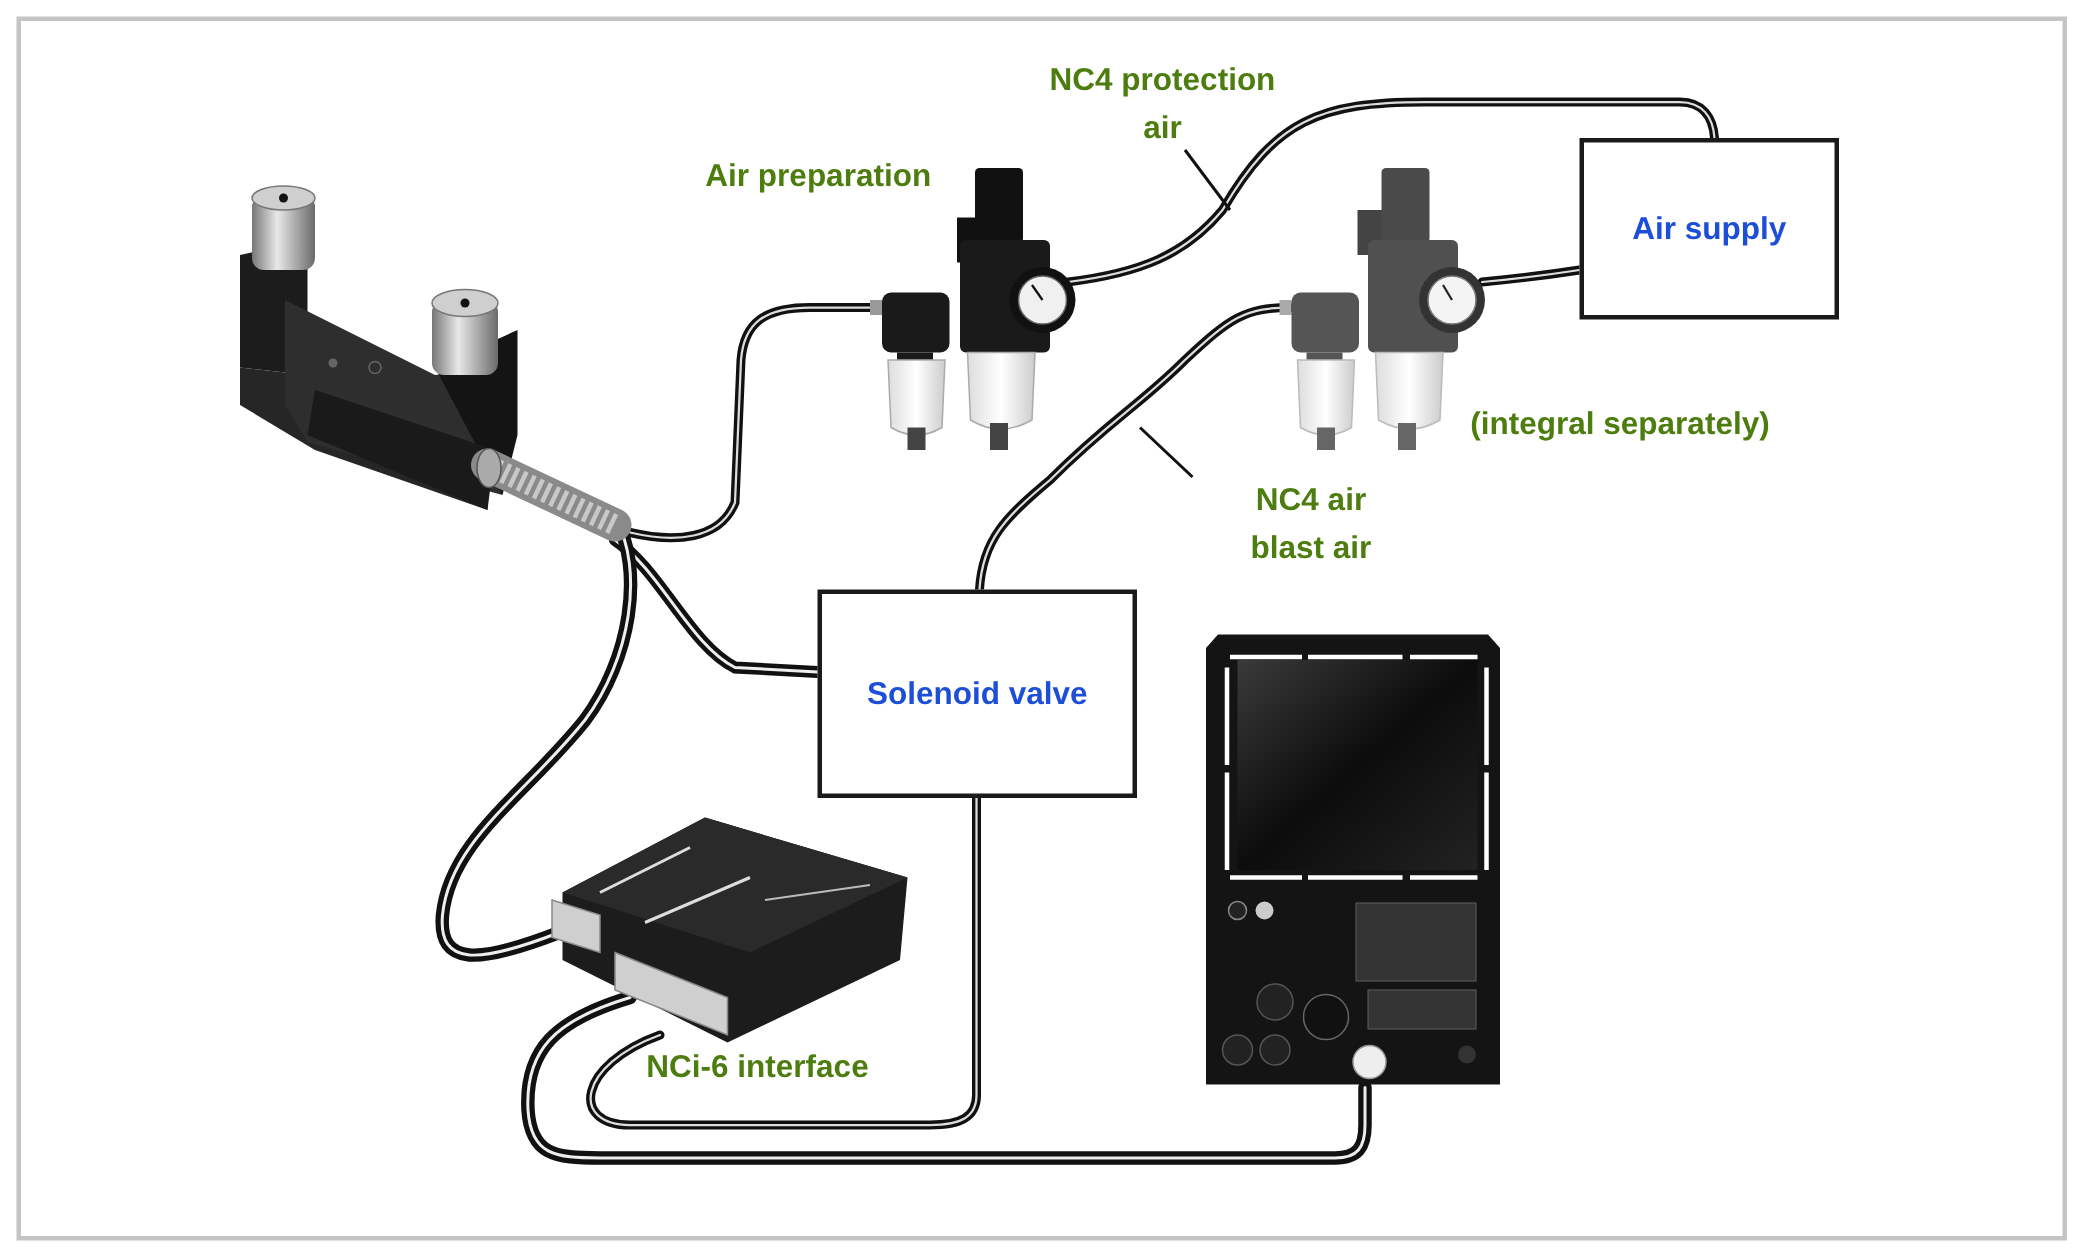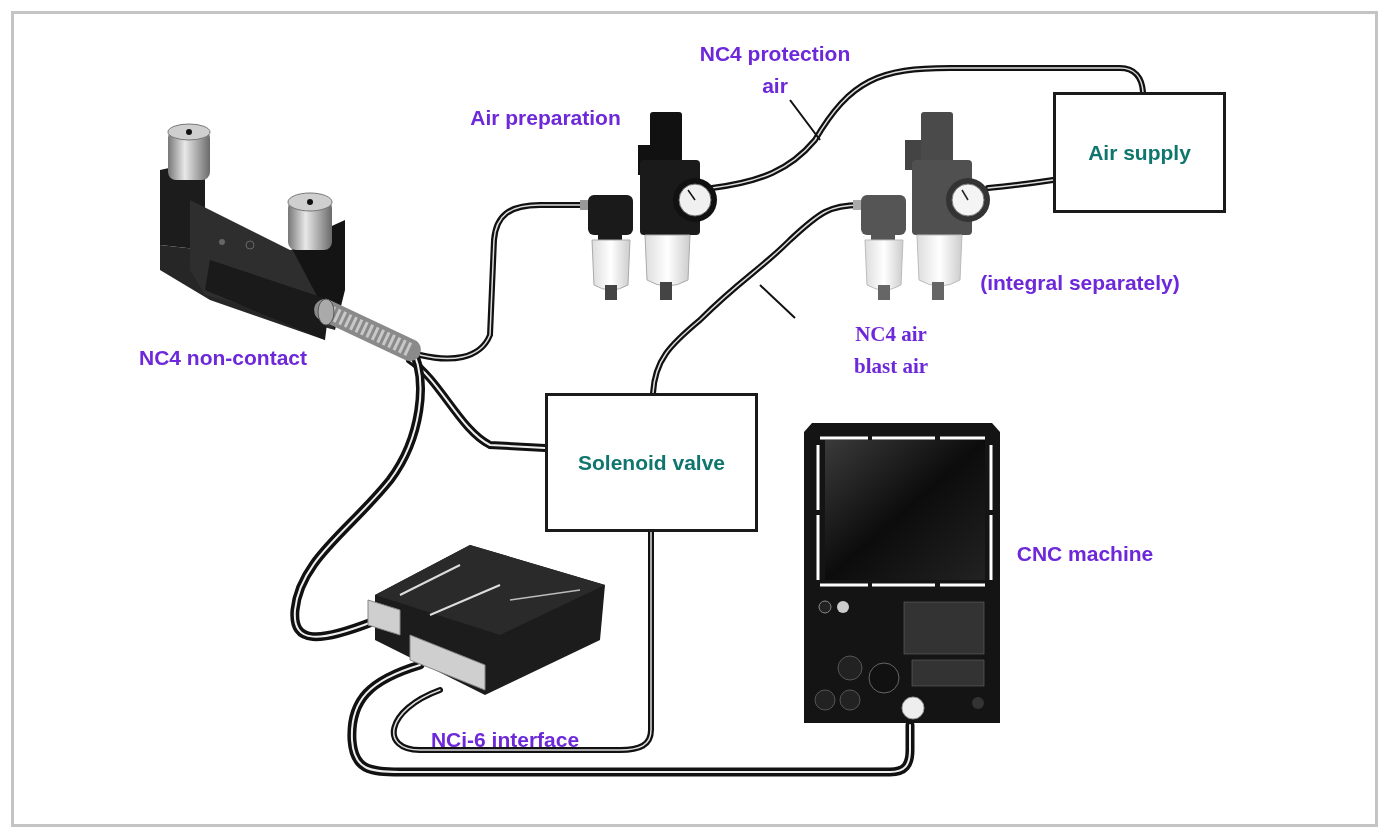--- a/index.html
+++ b/index.html
@@ -1,25 +1,25 @@
 <!DOCTYPE html>
 <html><head>
 <meta charset="utf-8">
 <style>
   html, body { margin: 0; padding: 0; background: #ffffff; }
   body { width: 1388px; height: 838px; position: relative; overflow: hidden;
          font-family: "Liberation Sans", sans-serif; }
   .frame { position: absolute; left: 11px; top: 11px; width: 1361px; height: 810px;
            border: 3px solid #c4c4c4; background: #fff; }
   svg.diagram { position: absolute; left: 0; top: 0; }
-  .lbl { position: absolute; font-weight: bold; font-size: 21px; color: #6d28d9;
+  .lbl { position: absolute; font-weight: bold; font-size: 21px; color: #4d7c0f;
          text-align: center; line-height: 32px; white-space: nowrap; }
   .box { position: absolute; border: 3px solid #1a1a1a; background: #fff;
          display: flex; align-items: center; justify-content: center;
-         font-weight: bold; font-size: 21px; color: #0f766e; box-sizing: border-box; }
+         font-weight: bold; font-size: 21px; color: #1d4ed8; box-sizing: border-box; }
 </style>
 </head>
 <body>
 
 <div class="frame"></div>
 
 <svg class="diagram" width="1388" height="838" viewBox="0 0 1388 838">
   <defs>
     <linearGradient id="metal" x1="0" x2="1">
       <stop offset="0" stop-color="#777"></stop>
@@ -170,48 +170,46 @@
     <circle cx="850" cy="668" r="12" fill="#222" stroke="#555"></circle>
     <circle cx="825" cy="700" r="10" fill="#222" stroke="#555"></circle>
     <circle cx="850" cy="700" r="10" fill="#222" stroke="#555"></circle>
     <circle cx="884" cy="678" r="15" fill="#111" stroke="#666"></circle>
     <circle cx="913" cy="708" r="11" fill="#eee" stroke="#999"></circle>
     <circle cx="978" cy="703" r="6" fill="#333"></circle>
   </g>
 </svg>
 
 <div class="lbl" style="left:108px; top:342px; width:230px;">
-  <div>NC4 non-contact</div>
 </div>
 
 <div class="lbl" style="left:448px; top:102px; width:195px;">
   <div>Air preparation</div>
 </div>
 
 <div class="lbl" style="left:680px; top:38px; width:190px;">
   <div>NC4 protection</div>
   <div>air</div>
 </div>
 
 <div class="box" style="left:1053px; top:92px; width:173px; height:121px;">
   <span>Air supply</span>
 </div>
 
 <div class="lbl" style="left:955px; top:267px; width:250px;">
   <div>(integral separately)</div>
 </div>
 
-<div class="lbl" style="left:826px; top:318px; width:130px;font-family:Liberation Serif, serif;">
+<div class="lbl" style="left:809px; top:318px; width:130px;">
   <div>NC4 air</div>
   <div>blast air</div>
 </div>
 
 <div class="box" style="left:545px; top:393px; width:213px; height:139px;">
   <span>Solenoid valve</span>
 </div>
 
-<div class="lbl" style="left:405px; top:724px; width:200px;">
+<div class="lbl" style="left:405px; top:696px; width:200px;">
   <div>NCi-6 interface</div>
 </div>
 
 <div class="lbl" style="left:1005px; top:538px; width:160px;">
-  <div>CNC machine</div>
 </div>
 
 </body></html>

